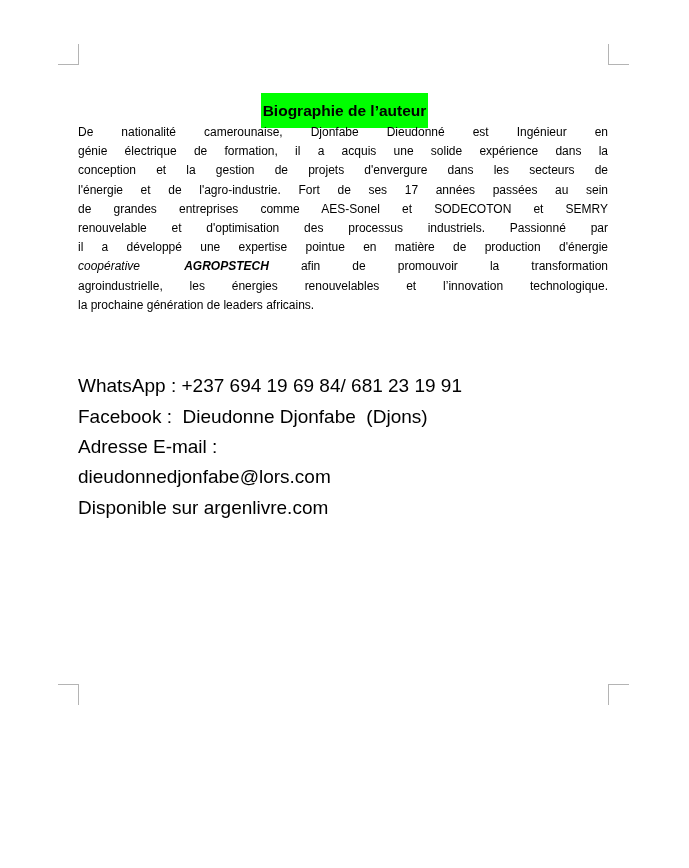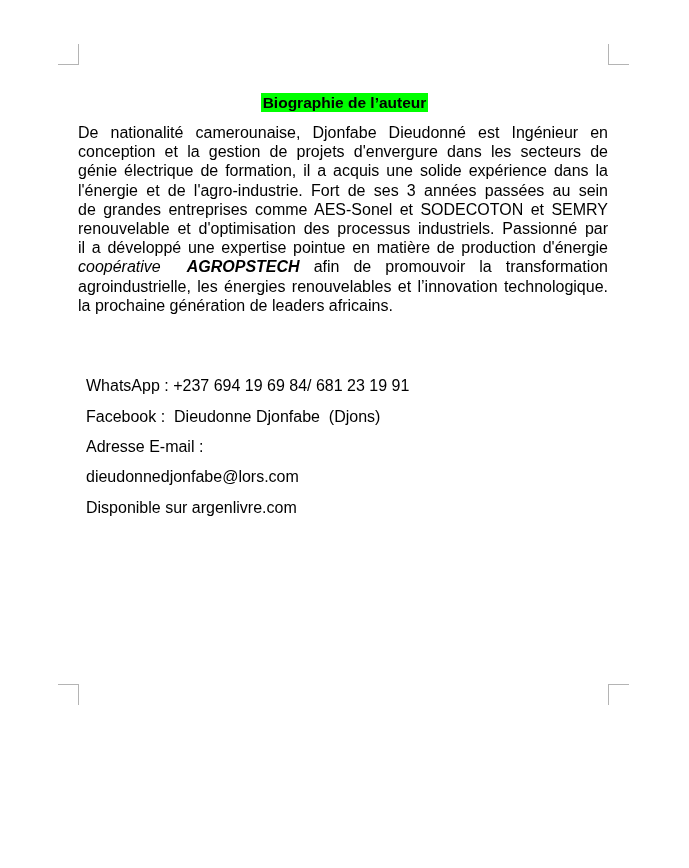--- a/index.html
+++ b/index.html
@@ -1,48 +1,48 @@
 <!DOCTYPE html>
 <html><head>
 <meta charset="utf-8">
 <style>
   html, body { margin:0; padding:0; }
   body { width:689px; height:868px; background:#ffffff; position:relative; overflow:hidden;
          font-family:"Liberation Sans", sans-serif; color:#000; }
   .mark { position:absolute; background:#b4b4b4; }
   .title-wrap { position:absolute; left:0; width:689px; top:93px; text-align:center; }
-  .title { display:inline-block; background:#00ff00; font-weight:bold; font-size:15.5px; line-height:19px; padding:0 2px; }
-  .body { position:absolute; left:78px; top:123px; width:530px; font-size:16px; line-height:19.2px; text-align:justify; }
+  .title { display:inline-block; background:#00ff00; font-weight:bold; font-size:15.5px; line-height:19px; padding:8px 2px; }
+  .body { position:absolute; left:78px; top:123px; width:530px; font-size:12px; line-height:19.2px; text-align:justify; }
   .body .line { display:block; text-align:justify; text-align-last:justify; white-space:nowrap; height:19.2px; }
   .body .line.last { text-align-last:left; }
   .bi { font-weight:bold; font-style:italic;padding-left:12px; }
   .it { font-style:italic; }
-  .contact { position:absolute; left:86px; font-size:16px; line-height:19px; white-space:pre; }
+  .contact { position:absolute; left:78px; font-size:19px; line-height:19px; white-space:pre; }
 </style>
 </head>
 <body>
 
 <div class="mark" style="left:78px;top:44px;width:1px;height:21px;"></div>
 <div class="mark" style="left:58px;top:64px;width:21px;height:1px;"></div>
 <div class="mark" style="left:608px;top:44px;width:1px;height:21px;"></div>
 <div class="mark" style="left:608px;top:64px;width:21px;height:1px;"></div>
 <div class="mark" style="left:58px;top:684px;width:21px;height:1px;"></div>
 <div class="mark" style="left:78px;top:684px;width:1px;height:21px;"></div>
 <div class="mark" style="left:608px;top:684px;width:21px;height:1px;"></div>
 <div class="mark" style="left:608px;top:684px;width:1px;height:21px;"></div>
 
 <div class="title-wrap">
   <span class="title">Biographie de l’auteur</span>
 </div>
 
 <div class="body">
   <span class="line">De nationalité camerounaise, Djonfabe Dieudonné est Ingénieur en</span>
+  <span class="line">génie électrique de formation, il a acquis une solide expérience dans la</span>
   <span class="line">conception et la gestion de projets d'envergure dans les secteurs de</span>
-  <span class="line">génie électrique de formation, il a acquis une solide expérience dans la</span>
-  <span class="line">l'énergie et de l'agro-industrie. Fort de ses 3 années passées au sein</span>
+  <span class="line">l'énergie et de l'agro-industrie. Fort de ses 17 années passées au sein</span>
   <span class="line">de grandes entreprises comme AES-Sonel et SODECOTON et SEMRY</span>
   <span class="line">renouvelable et d'optimisation des processus industriels. Passionné par</span>
   <span class="line">il a développé une expertise pointue en matière de production d'énergie</span>
   <span class="line">
     <span class="it">coopérative</span>
     <span class="bi">AGROPSTECH</span>
     <span>afin de promouvoir la transformation</span>
   </span>
   <span class="line">agroindustrielle, les énergies renouvelables et l’innovation technologique.</span>
   <span class="line last">la prochaine génération de leaders africains.</span>

